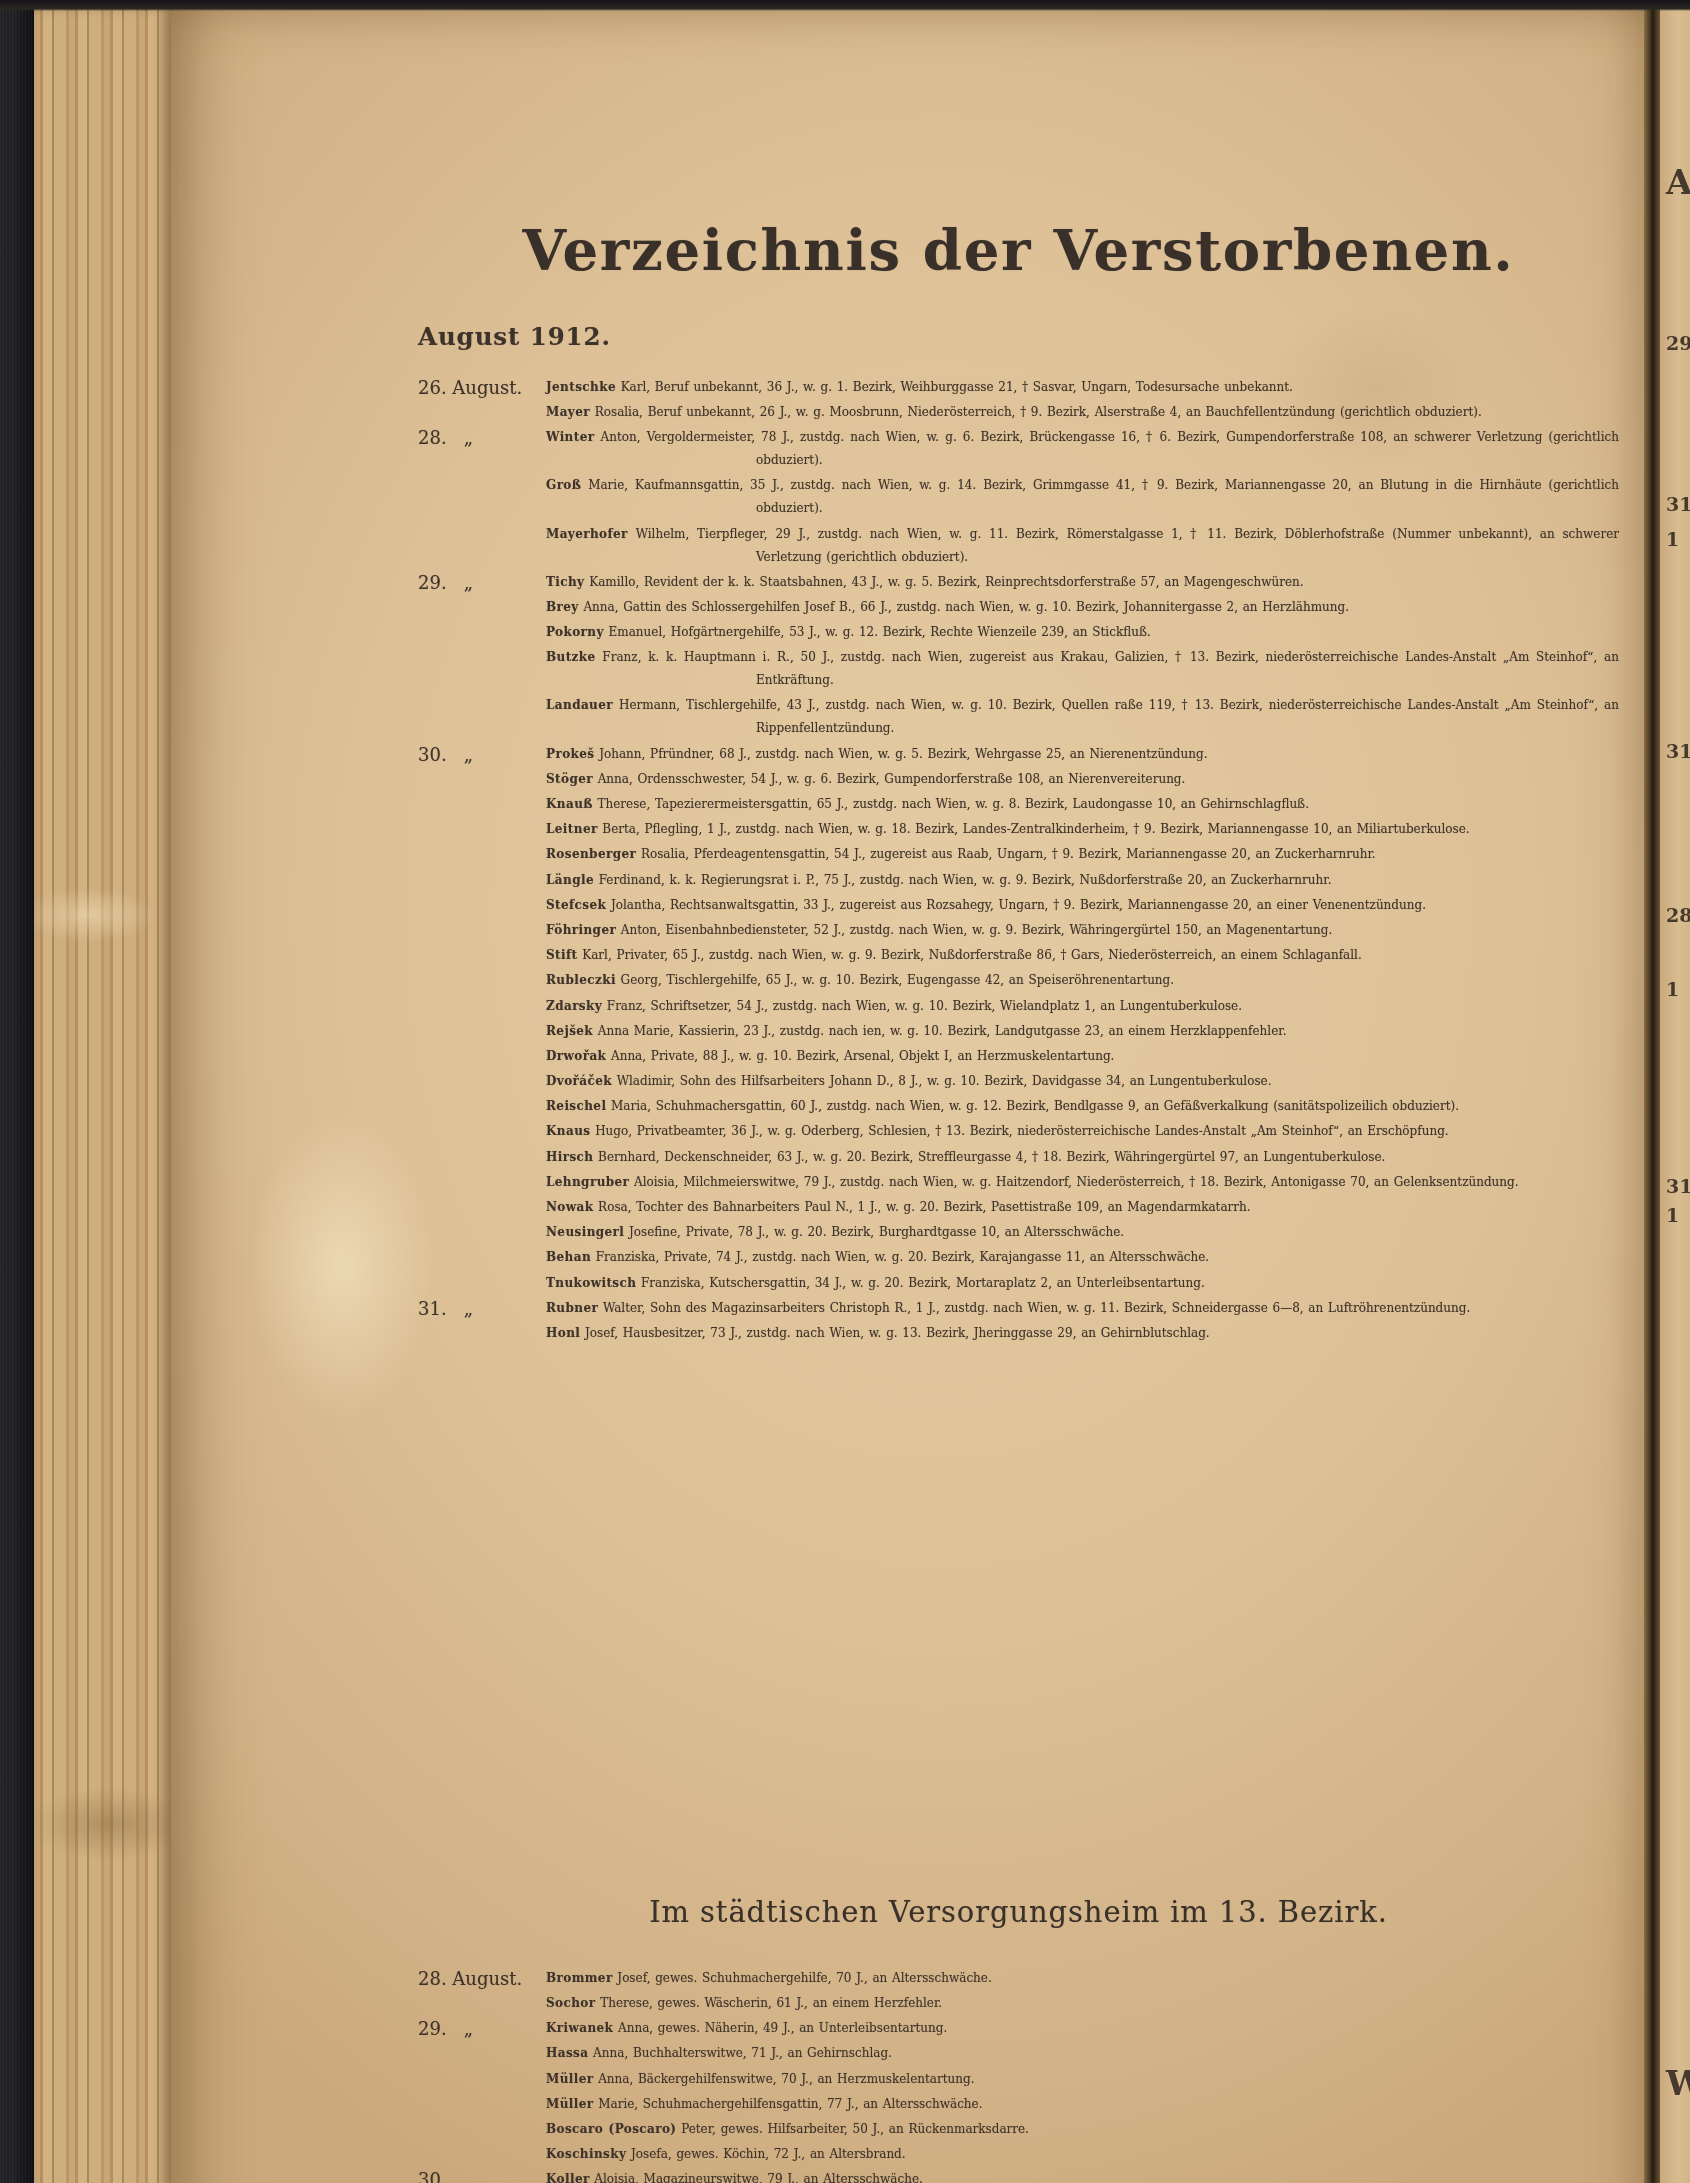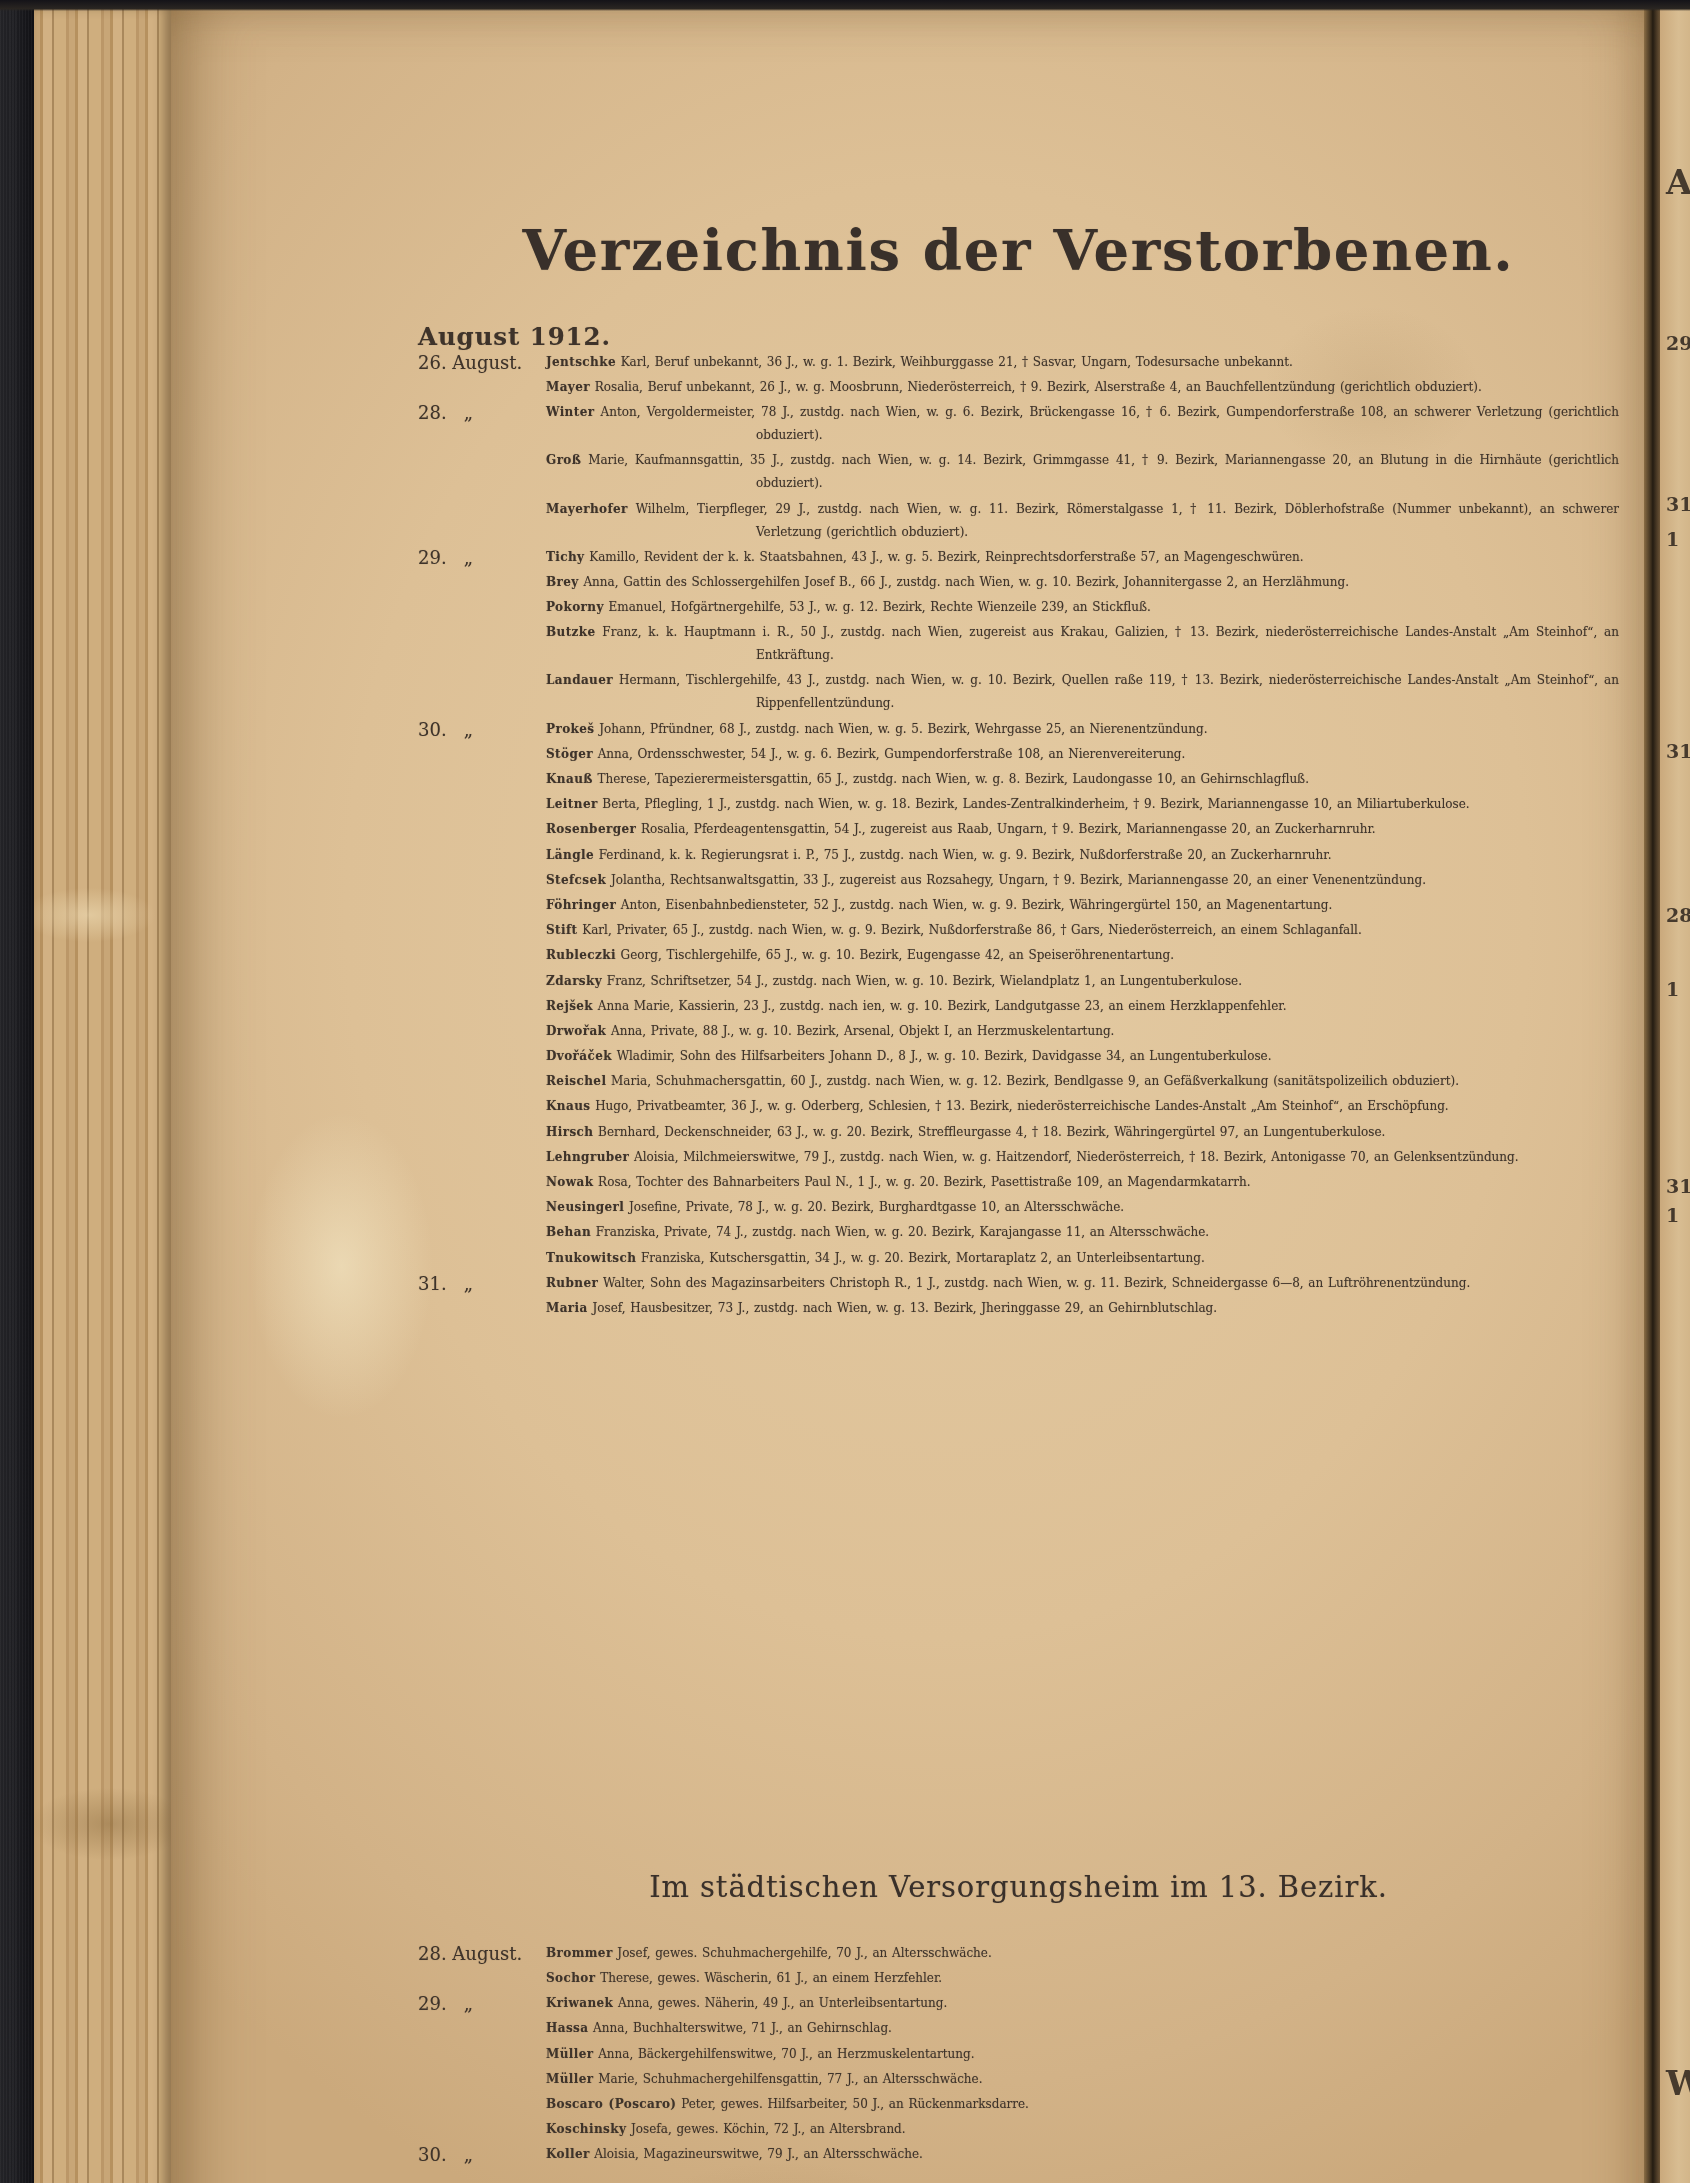--- a/index.html
+++ b/index.html
@@ -88,21 +88,21 @@
   h1.doc-title {
     margin: 221px 0 0 0;
     text-align: center;
     font-size: 56px; line-height: 1.05; font-weight: bold;
     letter-spacing: 1.7px; color: #39302a;
   }
   .month-heading {
     margin-top: 42px;
     font-size: 24.5px; font-weight: bold; letter-spacing: 0.9px;
   }
-  .list { }
+  .list { margin-top: 25px; }
   .list.first { min-height: 1454px; }
   .row { display: flex; margin-bottom: 2.2px; }
   .date {
     flex: 0 0 128px;
     font-size: 18px; line-height: 23px;
     white-space: pre;
   }
   p.entry {
     flex: 1; margin: 0;
     font-size: 12px; line-height: 23px;
@@ -265,21 +265,21 @@
           <div class="row">
             <span class="date"></span>
             <p class="entry"><span class="surname">Tnukowitsch</span> Franziska, Kutschersgattin, 34 J., w. g. 20. Bezirk, Mortaraplatz 2, an Unterleibsentartung.</p>
           </div>
           <div class="row">
             <span class="date">31.   „</span>
             <p class="entry"><span class="surname">Rubner</span> Walter, Sohn des Magazinsarbeiters Christoph R., 1 J., zustdg. nach Wien, w. g. 11. Bezirk, Schneidergasse 6—8, an Luftröhrenentzündung.</p>
           </div>
           <div class="row">
             <span class="date"></span>
-            <p class="entry"><span class="surname">Maria</span> Josef, Hausbesitzer, 73 J., zustdg. nach Wien, w. g. 13. Bezirk, Jheringgasse 29, an Gehirnblutschlag.</p>
+            <p class="entry"><span class="surname">Honl</span> Josef, Hausbesitzer, 73 J., zustdg. nach Wien, w. g. 13. Bezirk, Jheringgasse 29, an Gehirnblutschlag.</p>
           </div>
         </div>
 
       <h2 class="section-heading">Im städtischen Versorgungsheim im 13. Bezirk.</h2>
 
       <div class="list second">
           <div class="row">
             <span class="date">28. August.</span>
             <p class="entry"><span class="surname">Brommer</span> Josef, gewes. Schuhmachergehilfe, 70 J., an Altersschwäche.</p>
           </div>

